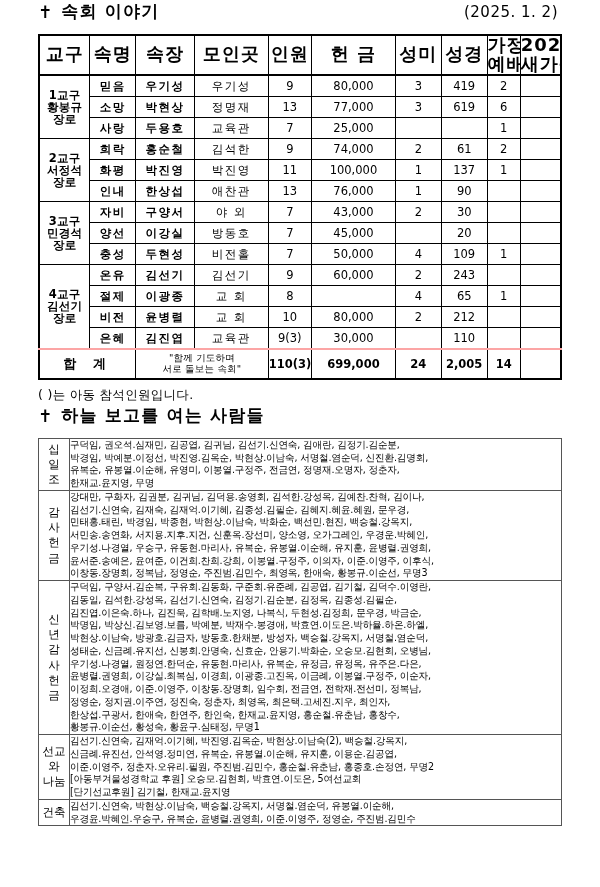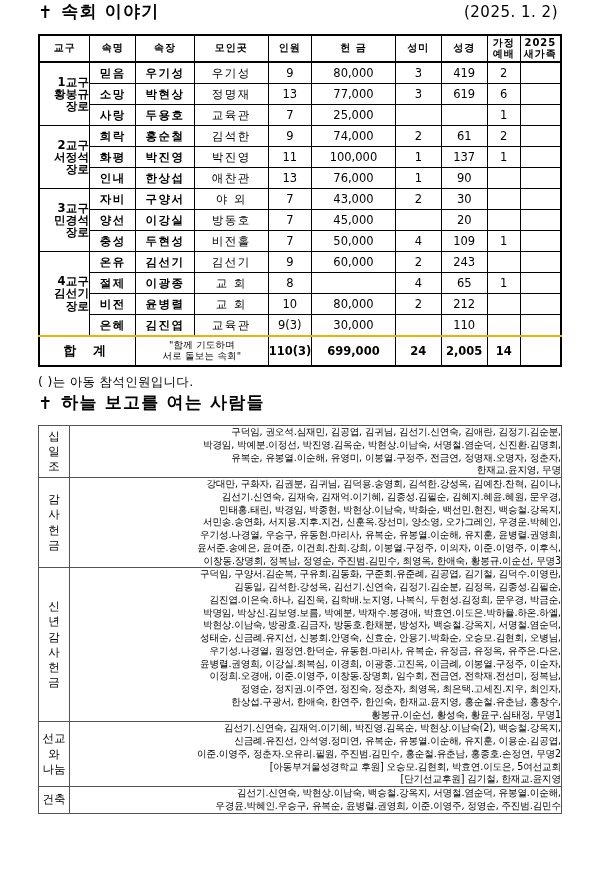--- a/index.html
+++ b/index.html
@@ -65,46 +65,46 @@
     vertical-align: middle;
     font-size: 11.5px;
     padding: 0;
     height: 20px;
     line-height: 1.05;
     white-space: nowrap;
     overflow: hidden;
   }
   table.cells th {
     font-weight: bold;
-    font-size: 10px;
+    font-size: 18px;
     height: 25px;
     letter-spacing: 1px;
   }
   th.stack {
     font-size: 10px;
     letter-spacing: 0;
     line-height: 1.02;
   }
   th.stack span { display: block; }
   td.district {
     font-weight: bold;
     font-size: 11.5px;
     line-height: 1.25;
     letter-spacing: 0.3px;
   }
-  td.district span { display: block; text-align: right; }
+  td.district span { display: block; }
   td.cellname, td.leader {
     font-weight: bold;
     letter-spacing: 1.5px;
   }
   td.place { letter-spacing: 1.5px; }
   td.num { font-size: 11.5px; }
   td.money { font-size: 11.5px; }
   tr.total td {
-    border-top: 2px solid #eab308;
+    border-top: 2px solid #fca5a5;
     height: 28px;
     font-weight: bold;
     margin-left: 40px;
   }
   tr.total td.motto {
     font-weight: normal;
     font-size: 9.5px;
     line-height: 1.15;
     letter-spacing: 0.2px;
   }
@@ -151,21 +151,21 @@
     padding: 2px 0;
   }
   td.cat span { display: block; }
   td.names {
     padding: 2px 4px 2px 5px;
     font-size: 9.6px;
     line-height: 1.33;
     letter-spacing: -0.15px;
     word-break: break-all;
   }
-  td.names .line { display: block; white-space: nowrap; text-align: right; }
+  td.names .line { display: block; white-space: nowrap; }
 </style>
 </head>
 <body>
 
 <div class="page">
 
   <div class="section-head">
     <div class="head-left">
       <span class="cross-icon">✝</span>
       <span class="head-title">속회 이야기</span>

